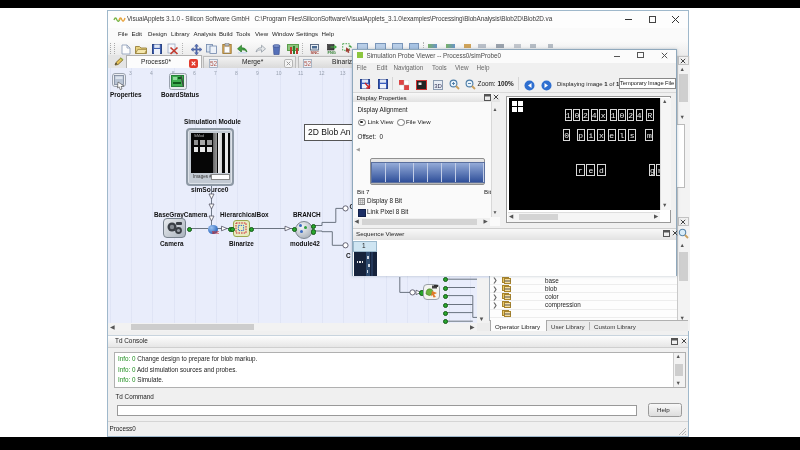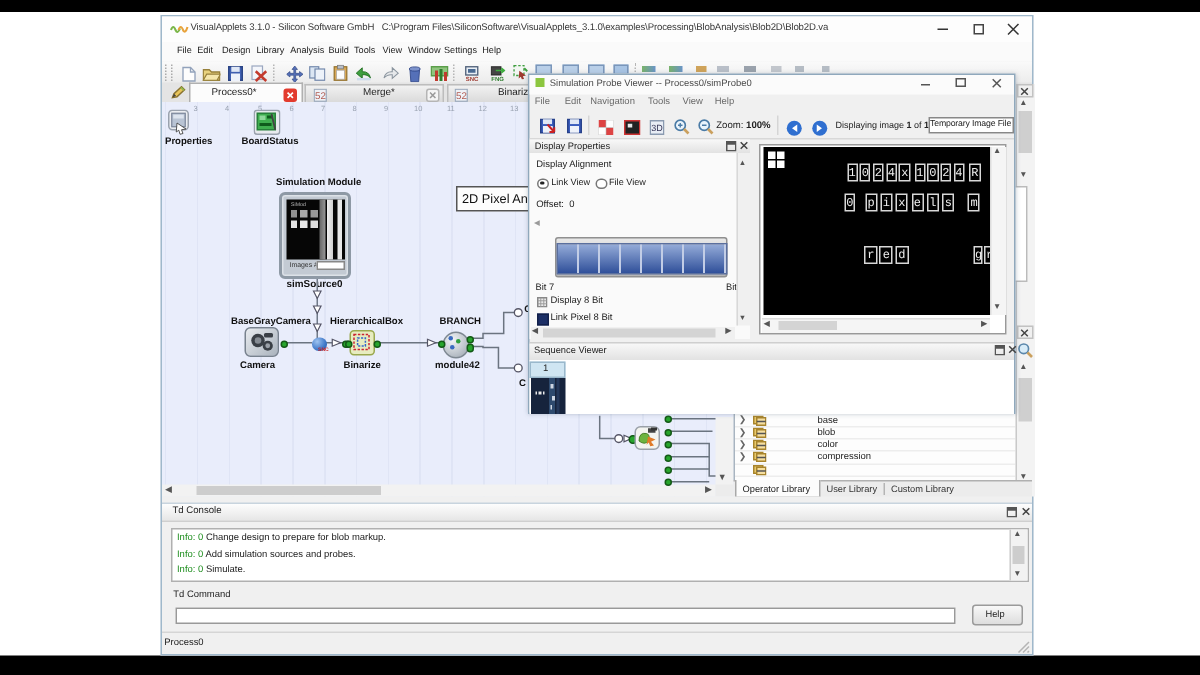--- a/index.html
+++ b/index.html
@@ -260,21 +260,21 @@
 <div class="a" style="left:304px;top:226px;width:3px;height:3px;border-radius:50%;background:#2f9e3f"></div>
 <div class="a" style="left:300px;top:229.5px;width:3px;height:3px;border-radius:50%;background:#3a6ac0"></div>
 <div class="a" style="left:291.5px;top:226.9px;width:3.4px;height:3.4px;background:#27a52c;border:0.5px solid #145a17;border-radius:50%"></div>
 <div class="a" style="left:310.5px;top:223.8px;width:3.4px;height:3.4px;background:#27a52c;border:0.5px solid #145a17;border-radius:50%"></div>
 <div class="a" style="left:310.5px;top:229.3px;width:3.4px;height:3.4px;background:#27a52c;border:0.5px solid #145a17;border-radius:50%"></div>
 <div class="t" style="left:290px;top:241px;font-size:6.4px;font-weight:bold;color:#111">module42</div>
 <div class="t" style="left:349.5px;top:203.5px;font-size:6.4px;font-weight:bold;color:#111">C</div>
 <div class="t" style="left:346px;top:253px;font-size:6.4px;font-weight:bold;color:#111">C</div>
 
 <div class="b" style="left:304px;top:124px;width:56px;height:17px;background:#fdfdfd;border:1px solid #555"></div>
-<div class="t" style="left:308px;top:128px;font-size:8.5px;color:#111">2D Pixel An</div>
+<div class="t" style="left:308px;top:128px;font-size:8.5px;color:#111">2D Blob An</div>
 
 <svg class="a" style="left:395px;top:277px" width="90" height="50" viewBox="0 0 90 50">
       <g stroke="#6b7480" stroke-width="1" fill="none">
 <path d="M4.8 0 V15.4 H15"></path>
 <path d="M52 2.2 H82"></path>
         <path d="M52 10.5 H80"></path>
 <path d="M52 18.6 H77.8 V40.4 H82"></path>
         <path d="M52 27.5 H77.8"></path>
         <path d="M52 35.6 H77.8"></path>
         <path d="M52 44.2 H77.8"></path>

